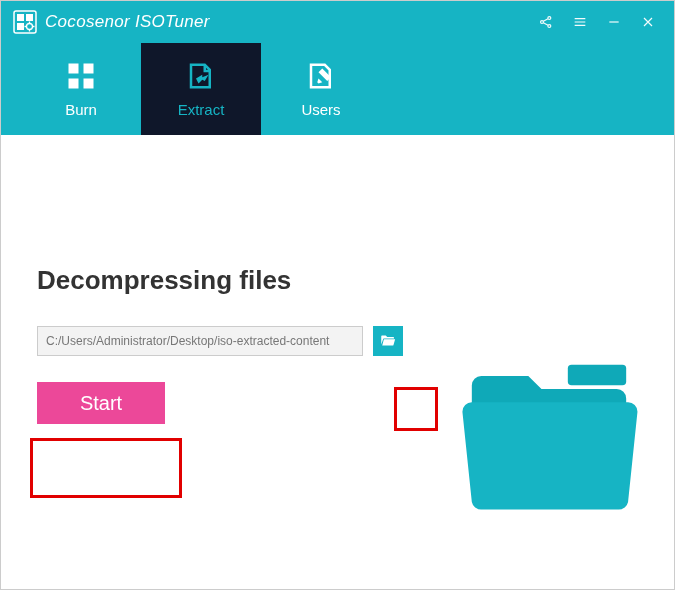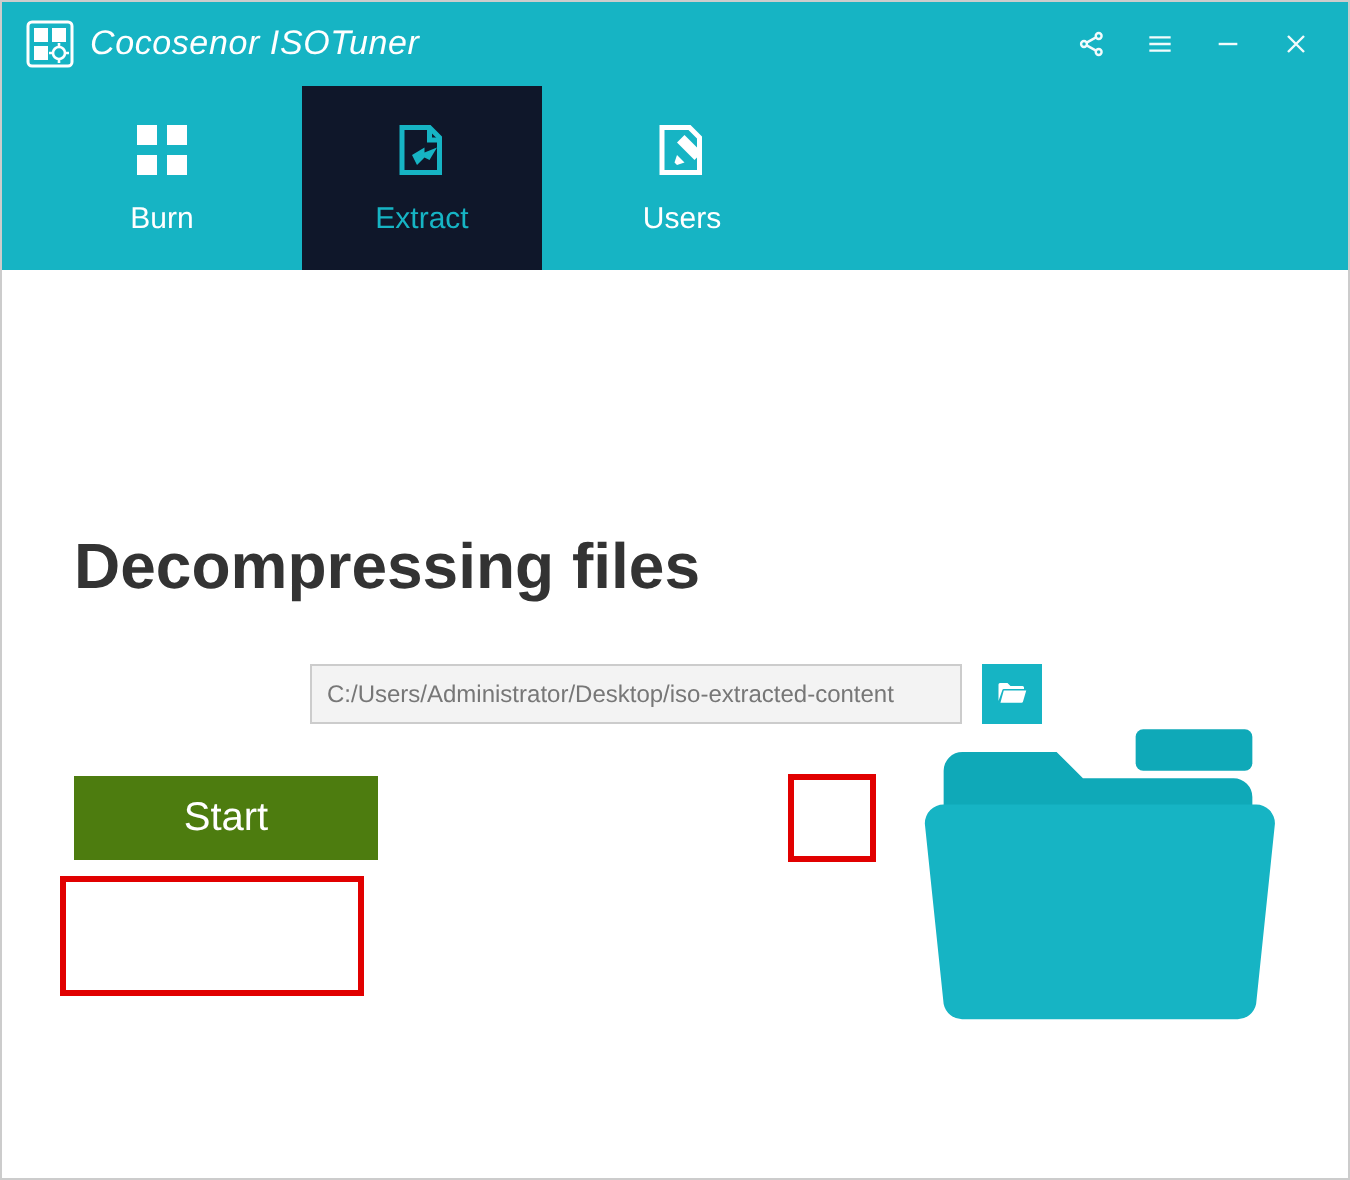--- a/index.html
+++ b/index.html
@@ -30,21 +30,21 @@
     width: 28px; height: 28px;
     display: flex; align-items: center; justify-content: center;
     color: #fff; cursor: pointer; opacity: .95;
     margin-left: 6px;
   }
   .tabs {
     background: #16b4c4;
     height: 92px;
     display: flex;
     padding: 0 20px;
-    gap: 10px;
+    gap: 0;
   }
   .tab {
     width: 120px;
     display: flex;
     flex-direction: column;
     align-items: center;
     justify-content: center;
     color: #fff;
     cursor: pointer;
     gap: 6px;
@@ -54,58 +54,57 @@
     color: #16b4c4;
   }
   .tab-label { font-size: 15px; }
   .content {
     position: relative;
     padding: 40px 36px;
     height: calc(590px - 42px - 92px);
     background: #fff;
   }
   .page-title {
-    font-size: 32px;
+    font-size: 26px;
     font-weight: 700;
     color: #333;
     margin-top: 90px;
     margin-bottom: 30px;
   }
   .instruction {
     font-size: 14px;
     color: #333;
     margin-bottom: 8px;
   }
   .path-row {
     display: flex;
     align-items: center;
     gap: 10px;
-    justify-content: center;
   }
   .path-input {
     width: 326px;
     height: 30px;
     border: 1px solid #ccc;
     background: #f3f3f3;
     color: #777;
     font-size: 12px;
     padding: 0 8px;
     outline: none;
   }
   .browse-btn {
     width: 30px; height: 30px;
     background: #16b4c4;
     border: none;
     display: flex; align-items: center; justify-content: center;
     cursor: pointer;
   }
   .start-btn {
     margin-top: 26px;
-    width: 152px; height: 42px;
-    background: #4d7c0f;
+    width: 128px; height: 42px;
+    background: #ec4899;
     border: none;
     color: #fff;
     font-size: 20px;
     cursor: pointer;
   }
   .big-folder {
     position: absolute;
     right: 30px;
     bottom: 72px;
     width: 190px;

